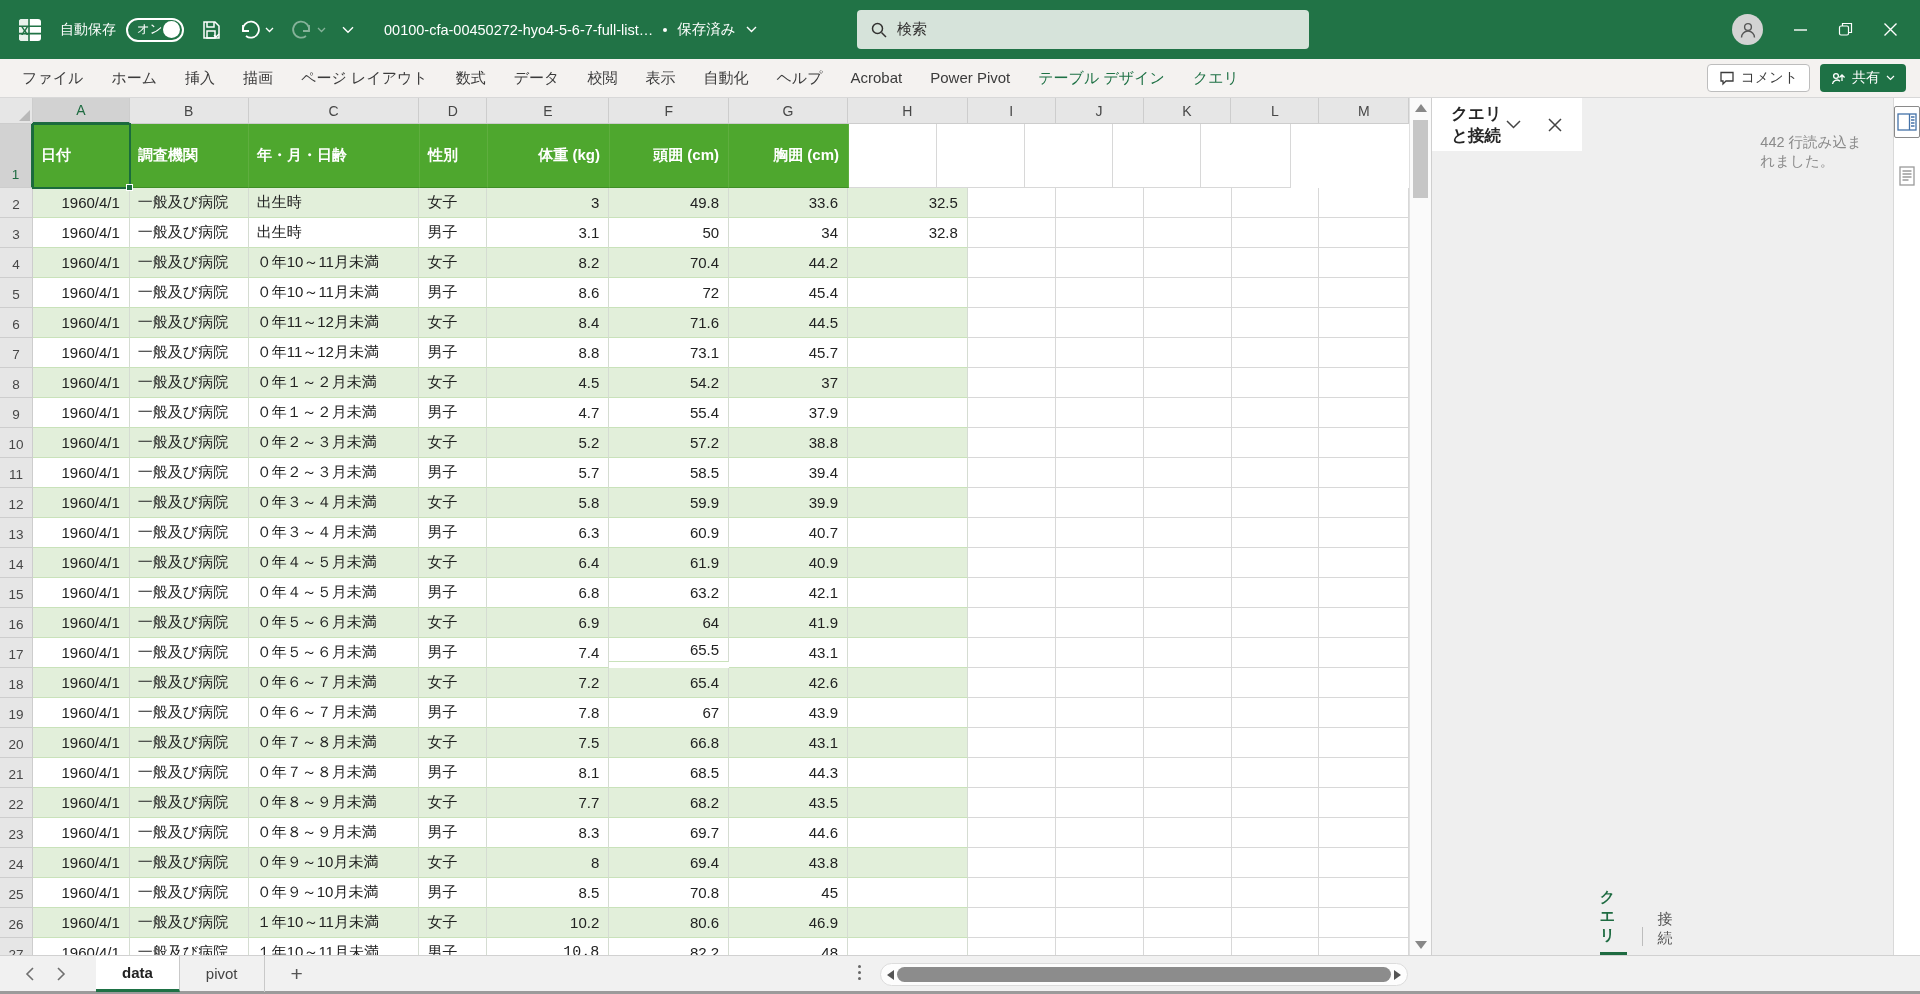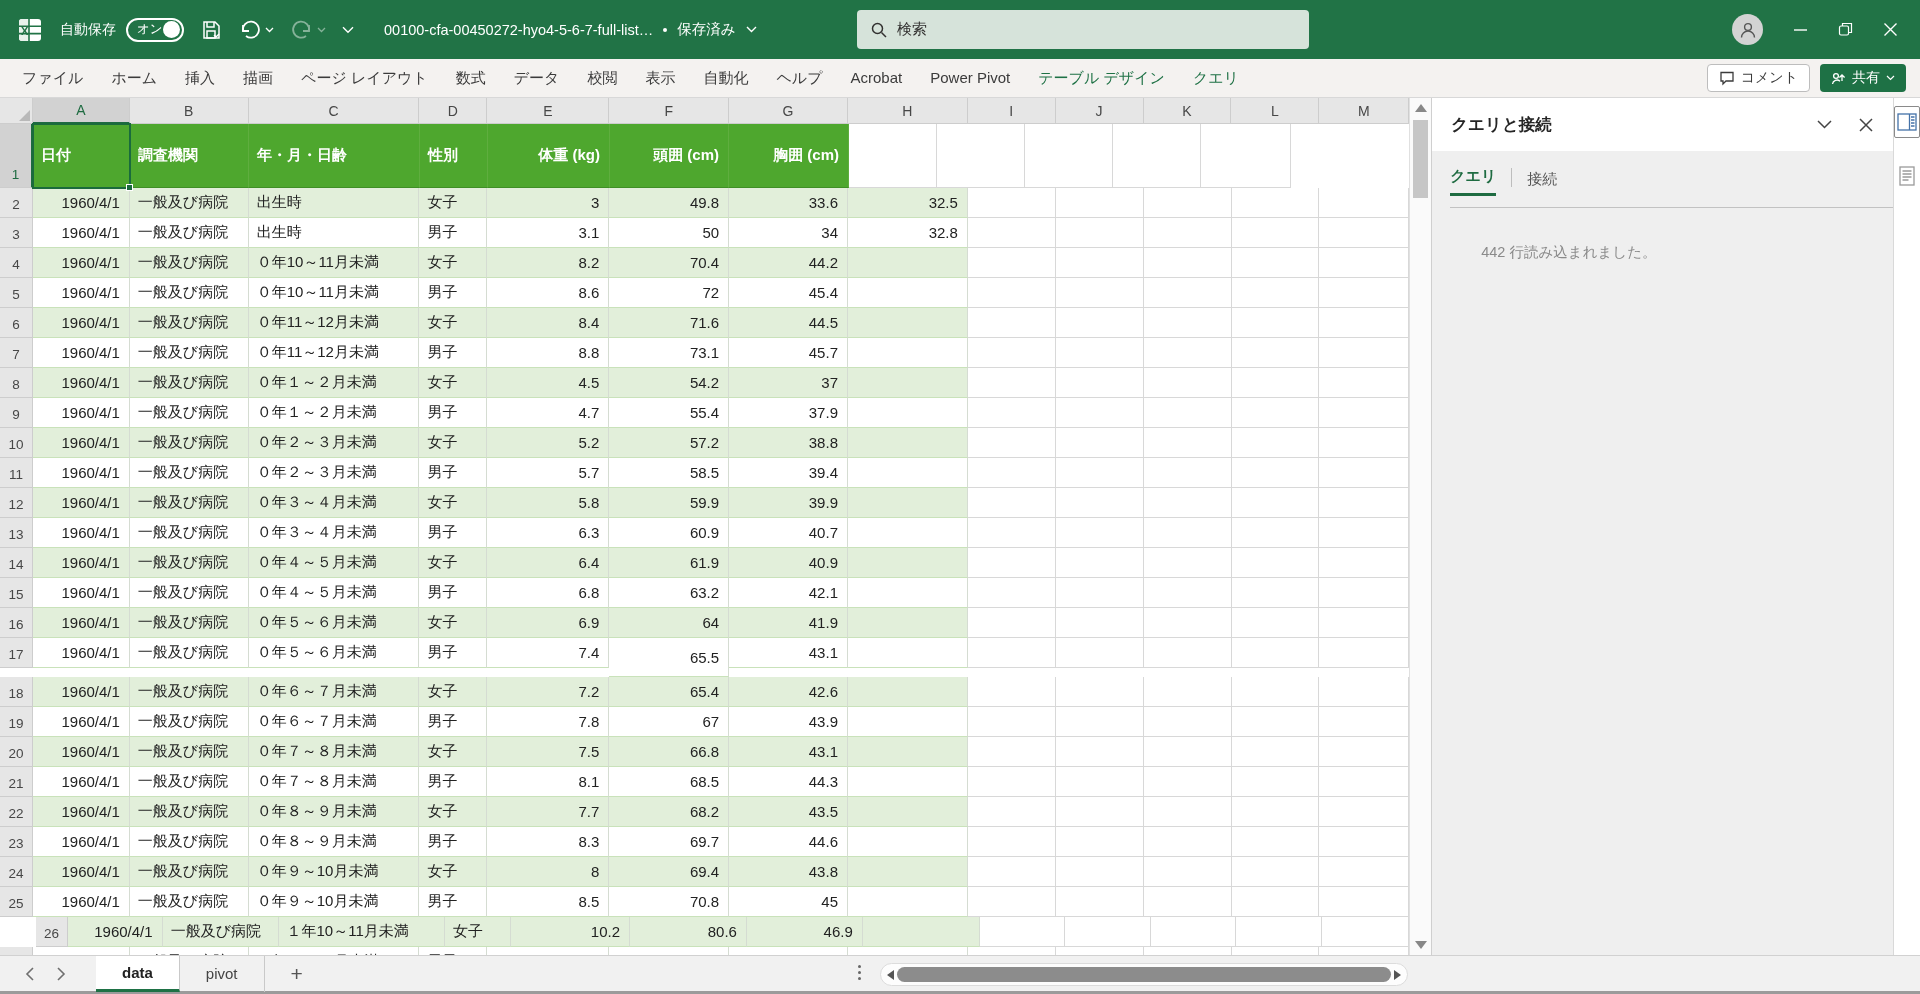--- a/index.html
+++ b/index.html
@@ -84,21 +84,21 @@
     border-left:6px solid transparent; border-right:6px solid transparent;
     border-bottom:8px solid #888; cursor:pointer; }
   .vs-thumb { position:absolute; top:22px; left:3px; width:15px; height:78px;
     background:#c6c6c6; cursor:grab; }
   .vs-down { position:absolute; bottom:6px; left:5px; width:0; height:0;
     border-left:6px solid transparent; border-right:6px solid transparent;
     border-top:8px solid #888; cursor:pointer; }
 
   
   .panel { width:462px; background:#efefef; border-left:1px solid #cfcfcf;
-    display:flex; flex-direction:column; }
+    display:flex; flex-direction:row; }
   .panel-head { height:53px; background:#fff; display:flex; align-items:center;
     padding:0 20px 0 19px; }
   .panel-title { font-size:16.5px; font-weight:bold; color:#252525; }
   .panel-head-icons { margin-left:auto; display:flex; align-items:center; gap:27px; }
   .phbtn { background:none; border:none; cursor:pointer; display:flex; align-items:center; }
   .panel-tabs { display:flex; align-items:flex-end; margin:16px 18px 0 18px; }
   .ptab { font-size:15px; padding-bottom:7px; cursor:pointer; }
   .ptab.active { color:#1e6b41; font-weight:bold; border-bottom:3px solid #1e6b41; }
   .ptab.idle { color:#555; }
   .ptab-sep { width:1px; height:19px; background:#bdbdbd; margin:0 15px 9px 15px; }
@@ -551,21 +551,21 @@
           <div class="cell" style="width: 88px; height: 30px;"></div>
           <div class="cell" style="width: 90px; height: 30px;"></div>
         </div>
         <div class="grid-row">
           <div class="rowhdr" style="height: 30px;">17</div>
           <div class="cell tblcell ar" style="width: 97px; height: 30px;">1960/4/1</div>
           <div class="cell tblcell al" style="width: 119px; height: 30px;">一般及び病院</div>
           <div class="cell tblcell al" style="width: 171px; height: 30px;">０年５～６月未満</div>
           <div class="cell tblcell al" style="width: 68px; height: 30px;">男子</div>
           <div class="cell tblcell ar" style="width: 122px; height: 30px;">7.4</div>
-          <div class="cell tblcell ar" style="width: 120px; height: 39px;">65.5</div>
+          <div class="cell tblcell ar" style="width: 120px; height: 24px;">65.5</div>
           <div class="cell tblcell ar" style="width: 119px; height: 30px;">43.1</div>
           <div class="cell tblcell ar" style="width: 120px; height: 30px;"></div>
           <div class="cell" style="width: 88px; height: 30px;"></div>
           <div class="cell" style="width: 88px; height: 30px;"></div>
           <div class="cell" style="width: 88px; height: 30px;"></div>
           <div class="cell" style="width: 88px; height: 30px;"></div>
           <div class="cell" style="width: 90px; height: 30px;"></div>
         </div>
         <div class="grid-row">
           <div class="rowhdr" style="height: 30px;">18</div>
@@ -689,21 +689,21 @@
           <div class="cell tblcell ar" style="width: 120px; height: 30px;">70.8</div>
           <div class="cell tblcell ar" style="width: 119px; height: 30px;">45</div>
           <div class="cell tblcell ar" style="width: 120px; height: 30px;"></div>
           <div class="cell" style="width: 88px; height: 30px;"></div>
           <div class="cell" style="width: 88px; height: 30px;"></div>
           <div class="cell" style="width: 88px; height: 30px;"></div>
           <div class="cell" style="width: 88px; height: 30px;"></div>
           <div class="cell" style="width: 90px; height: 30px;"></div>
         </div>
         <div class="grid-row">
-          <div class="rowhdr" style="height: 30px; margin-left: 36px;">26</div>
+          <div class="rowhdr" style="height: 30px;">26</div>
           <div class="cell tblcell ar band" style="width: 97px; height: 30px;">1960/4/1</div>
           <div class="cell tblcell al band" style="width: 119px; height: 30px;">一般及び病院</div>
           <div class="cell tblcell al band" style="width: 171px; height: 30px;">１年10～11月未満</div>
           <div class="cell tblcell al band" style="width: 68px; height: 30px;">女子</div>
           <div class="cell tblcell ar band" style="width: 122px; height: 30px;">10.2</div>
           <div class="cell tblcell ar band" style="width: 120px; height: 30px;">80.6</div>
           <div class="cell tblcell ar band" style="width: 119px; height: 30px;">46.9</div>
           <div class="cell tblcell ar band" style="width: 120px; height: 30px;"></div>
           <div class="cell" style="width: 88px; height: 30px;"></div>
           <div class="cell" style="width: 88px; height: 30px;"></div>

